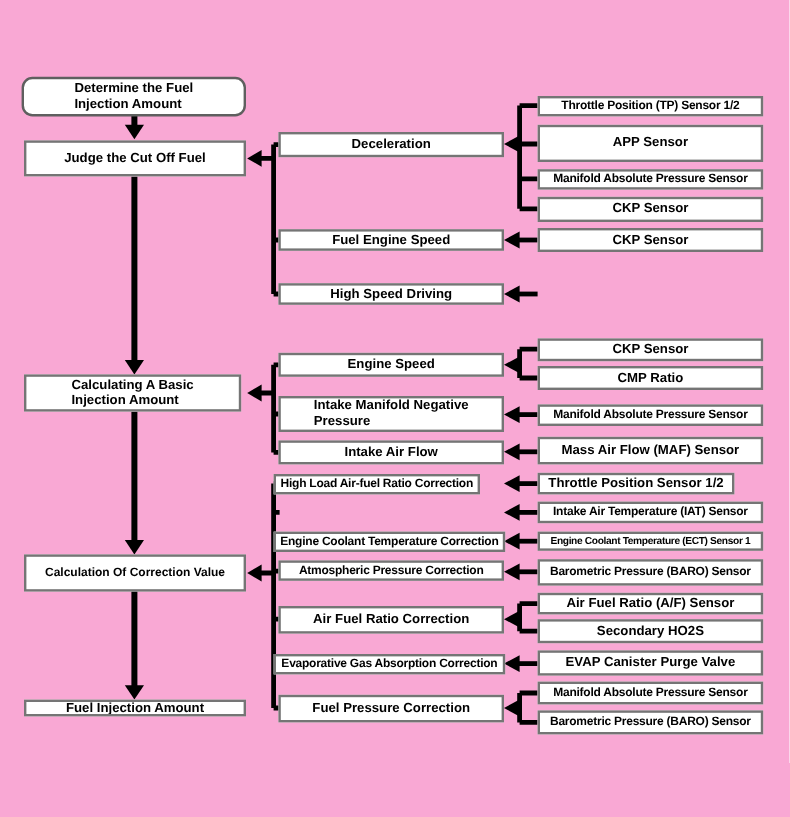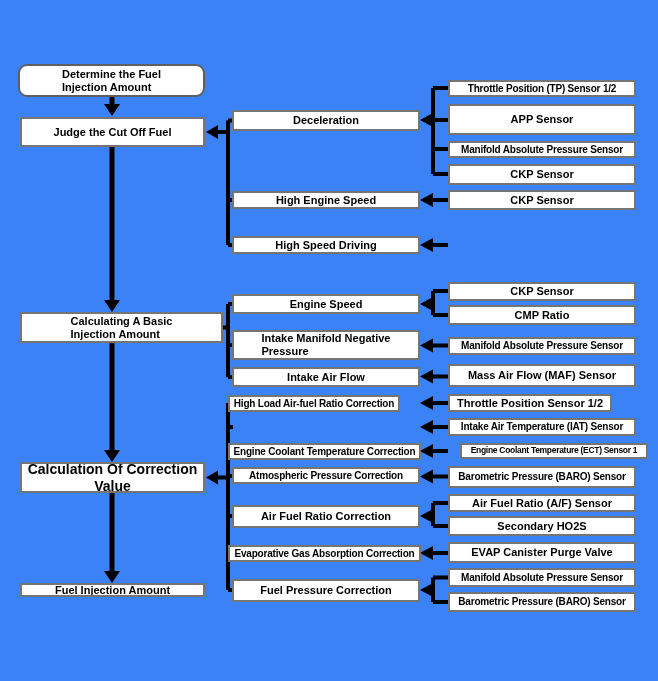--- a/index.html
+++ b/index.html
@@ -1,19 +1,19 @@
 <!DOCTYPE html>
 <html><head>
 <meta charset="utf-8">
 <style>
   html,body{margin:0;padding:0;background:#ffffff;}
   #canvas{
     position:relative;
     width:658px;height:681px;
-    background:#3b82f6;
+    background:#f9a8d4;
     font-family:"Liberation Sans", sans-serif;
     overflow:hidden;
   }
   .wires{position:absolute;left:0;top:0;}
   .box{
     position:absolute;
     box-sizing:border-box;
     background:#ffffff;
     border:2px solid #757575;
     display:flex;
@@ -21,23 +21,23 @@
     justify-content:center;
     text-align:left;
     white-space:pre-line;
     font-weight:bold;
     font-size:11px;
     line-height:1.15;
     color:#000000;
     overflow:hidden;
   }
   .rounded{border-radius:9px;border-color:#5f5f5f;}
-  .fs105{font-size:14px;text-align:center;}
+  .fs105{font-size:10px;text-align:center;}
   .fs10{font-size:10px;letter-spacing:-0.2px;}
-  .fs85{font-size:8.5px;letter-spacing:-0.3px;margin-left:12px;}
+  .fs85{font-size:8.5px;letter-spacing:-0.3px;}
 </style>
 </head>
 <body>
 
 <div id="canvas">
 
   <svg class="wires" width="658" height="681" viewBox="0 0 658 681">
 
     <g stroke="#000" stroke-width="5" fill="none">
       <path d="M112 96 V105 M112 147 V301 M112 343 V451 M112 492 V572"></path>
@@ -88,27 +88,27 @@
       <polygon points="420,476.5 433,469.5 433,483.5"></polygon>
       <polygon points="420,516 433,509 433,523"></polygon>
       <polygon points="420,553 433,546 433,560"></polygon>
       <polygon points="420,590 433,583 433,597"></polygon>
     </g>
   </svg>
 
   <div class="box rounded" style="left:18px;top:64px;width:187px;height:33px">Determine the Fuel
 Injection Amount</div>
   <div class="box" style="left:20px;top:117px;width:185px;height:30px">Judge the Cut Off Fuel</div>
-  <div class="box" style="left:20px;top:312px;width:203px;height:31px">Calculating A Basic
+  <div class="box" style="left:20px;top:312px;width:181px;height:31px">Calculating A Basic
 Injection Amount</div>
   <div class="box fs105" style="left:20px;top:462px;width:185px;height:31px">Calculation Of Correction Value</div>
   <div class="box" style="left:20px;top:583px;width:185px;height:14px">Fuel Injection Amount</div>
 
   <div class="box" style="left:232px;top:110px;width:188px;height:21px">Deceleration</div>
-  <div class="box" style="left:232px;top:191px;width:188px;height:18px">High Engine Speed</div>
+  <div class="box" style="left:232px;top:191px;width:188px;height:18px">Fuel Engine Speed</div>
   <div class="box" style="left:232px;top:236px;width:188px;height:18px">High Speed Driving</div>
   <div class="box" style="left:232px;top:294px;width:188px;height:20px">Engine Speed</div>
   <div class="box" style="left:232px;top:330px;width:188px;height:30px">Intake Manifold Negative
 Pressure</div>
   <div class="box" style="left:232px;top:367px;width:188px;height:20px">Intake Air Flow</div>
   <div class="box fs10" style="left:228px;top:395px;width:172px;height:17px">High Load Air-fuel Ratio Correction</div>
   <div class="box fs10" style="left:228px;top:443px;width:193px;height:17px">Engine Coolant Temperature Correction</div>
   <div class="box fs10" style="left:232px;top:467px;width:188px;height:17px">Atmospheric Pressure Correction</div>
   <div class="box" style="left:232px;top:505px;width:188px;height:23px">Air Fuel Ratio Correction</div>
   <div class="box fs10" style="left:228px;top:545px;width:193px;height:17px">Evaporative Gas Absorption Correction</div>

